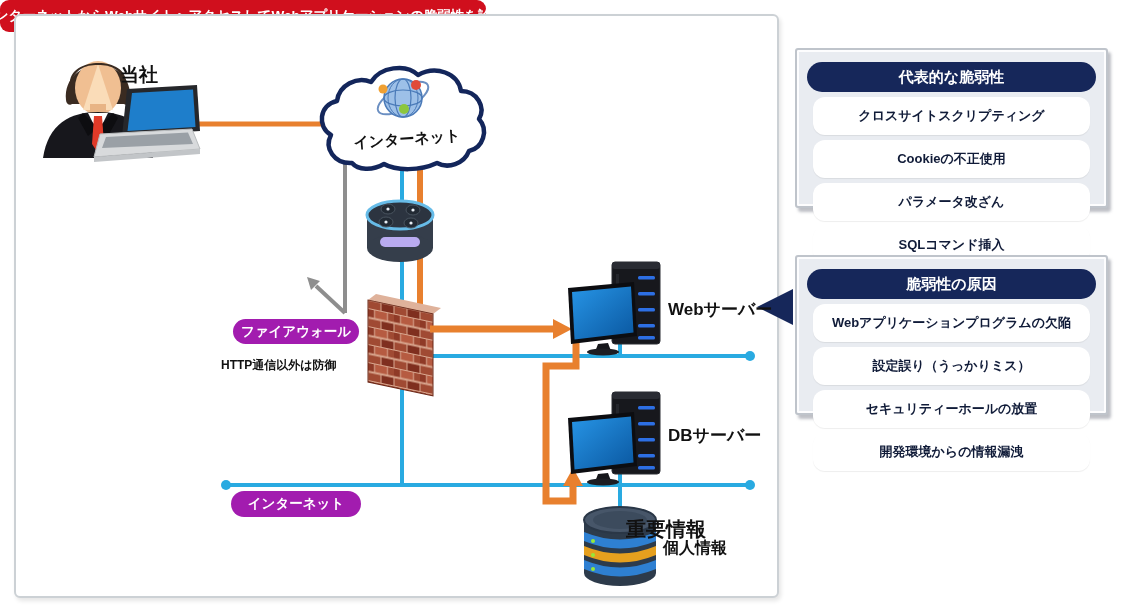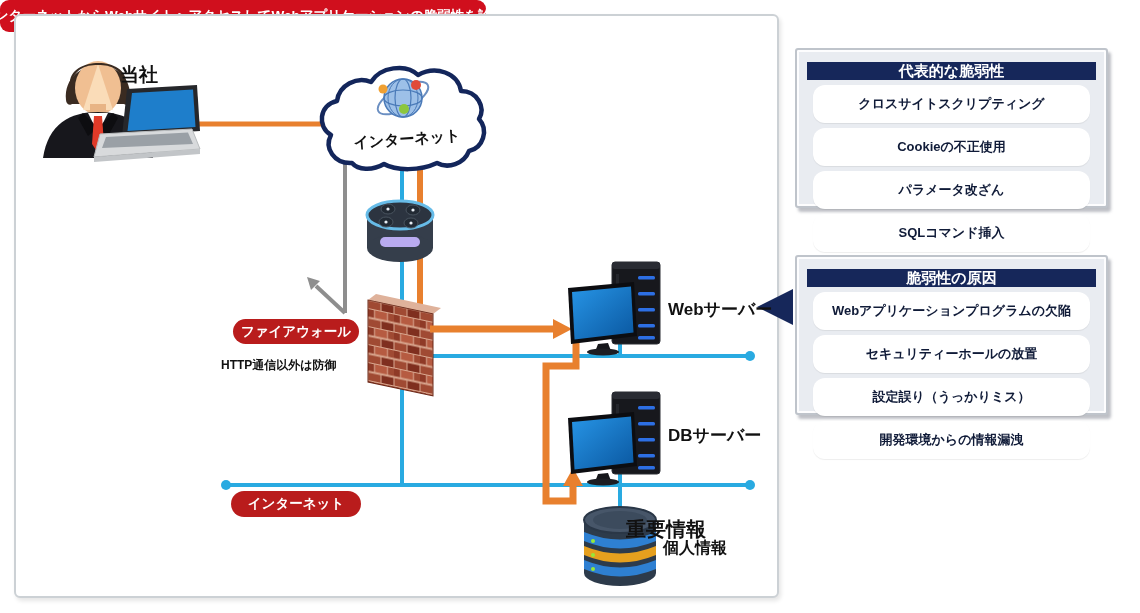--- a/index.html
+++ b/index.html
@@ -16,34 +16,35 @@
   svg.overlay{position:absolute;left:0;top:0;}
   .banner{
     left:178px;top:42px;width:486px;height:32px;
     background:#d00f1d;border-radius:9px;
     display:flex;align-items:center;justify-content:center;
     color:#fff;font-weight:bold;font-size:13.5px;white-space:nowrap;
     z-index:6;
   }
   .lbl{position:absolute;color:#111;font-weight:bold;z-index:6;white-space:nowrap;}
   .pill{
-    position:absolute;background:#b91c1c;color:#fff;font-weight:bold;
+    position:absolute;background:#a21caf;color:#fff;font-weight:bold;
     border-radius:14px;display:flex;align-items:center;justify-content:center;
     z-index:6;white-space:nowrap;
   }
   .panel{
     position:absolute;left:795px;width:313px;height:160px;box-sizing:border-box;
     background:#e9ecf1;border:2px solid #bfc4cb;border-radius:3px;
     box-shadow:3px 4px 3px rgba(110,116,128,0.45), inset 0 0 0 2px #fdfdfe;
     z-index:7;
   }
   .panel-header{
-    margin:12px 10px 0;height:18px;background:#16275a;color:#fff;
+    margin:12px 10px 0;height:30px;background:#16275a;color:#fff;
     font-weight:bold;font-size:15px;display:flex;align-items:center;justify-content:center;
     white-space:nowrap;
+    border-radius:15px;
   }
   .panel-item{
     margin:5px 16px 0;height:38px;background:#fff;border-radius:12px;
     font-size:13px;font-weight:bold;color:#101b38;
     display:flex;align-items:center;justify-content:center;
     box-shadow:0 1px 1px rgba(0,0,0,0.07);white-space:nowrap;
   }
 </style>
 </head>
 <body>
@@ -210,18 +211,18 @@
     <div class="panel-header">代表的な脆弱性</div>
     <div class="panel-item">クロスサイトスクリプティング</div>
     <div class="panel-item">Cookieの不正使用</div>
     <div class="panel-item">パラメータ改ざん</div>
     <div class="panel-item">SQLコマンド挿入</div>
   </div>
 
   <div class="panel" style="top:227px;margin-top:28px;">
     <div class="panel-header">脆弱性の原因</div>
     <div class="panel-item">Webアプリケーションプログラムの欠陥</div>
+    <div class="panel-item">設定誤り（うっかりミス）</div>
     <div class="panel-item">セキュリティーホールの放置</div>
-    <div class="panel-item">設定誤り（うっかりミス）</div>
     <div class="panel-item">開発環境からの情報漏洩</div>
   </div>
 
 </div>
 
 </body></html>

